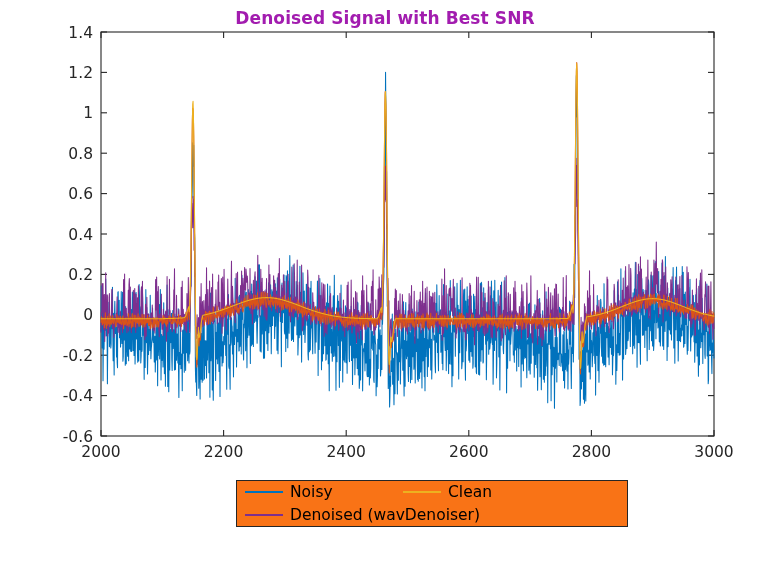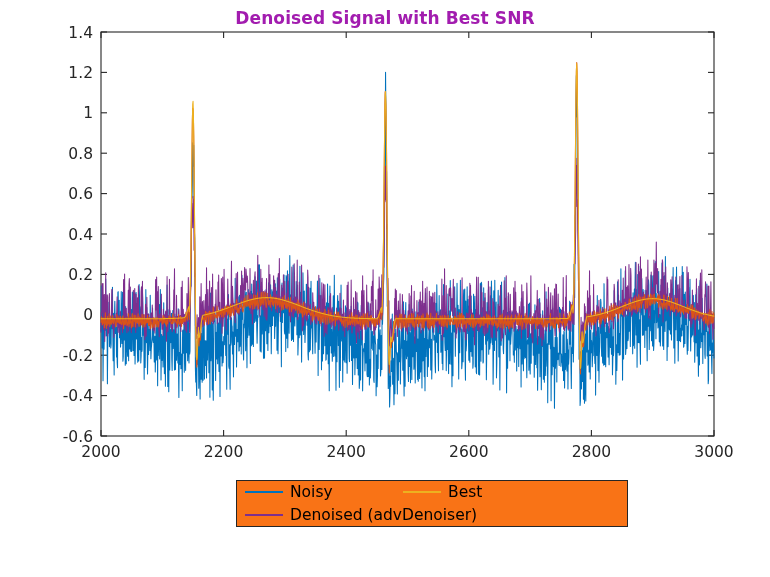--- a/index.html
+++ b/index.html
@@ -93,22 +93,22 @@
   </svg>
 
   <div id="legend-box">
     <div id="legend-grid">
       <div class="legend-entry">
         <span class="legend-swatch" style="border-top-color: rgb(0, 114, 189);"></span>
         <span class="legend-label">Noisy</span>
       </div>
       <div class="legend-entry">
         <span class="legend-swatch" style="border-top-color: rgb(237, 177, 32);"></span>
-        <span class="legend-label">Best</span>
+        <span class="legend-label">Clean</span>
       </div>
       <div class="legend-entry">
         <span class="legend-swatch" style="border-top-color: rgb(126, 47, 142);"></span>
-        <span class="legend-label">Denoised (advDenoiser)</span>
+        <span class="legend-label">Denoised (wavDenoiser)</span>
       </div>
     </div>
   </div>
 
 </div>
 
 </body></html>

